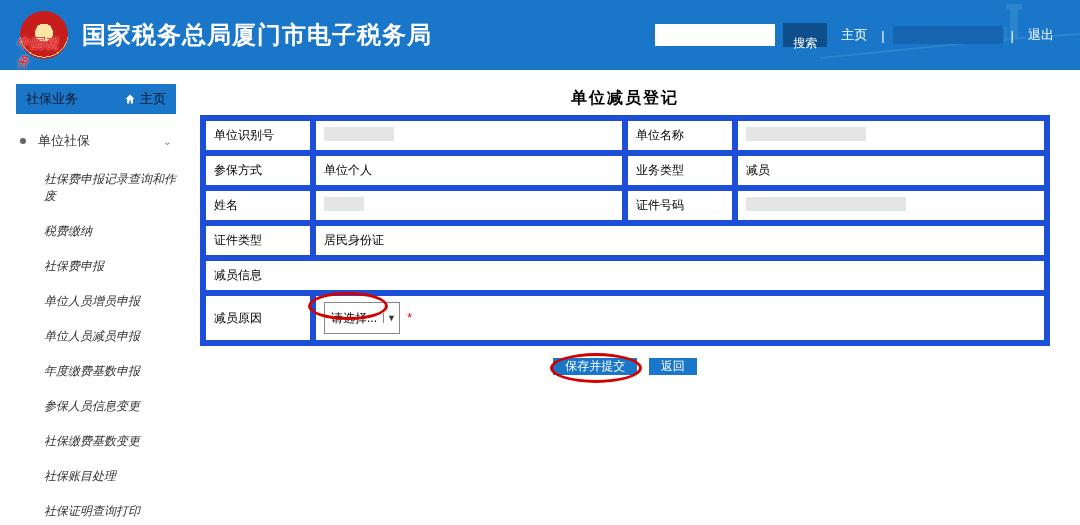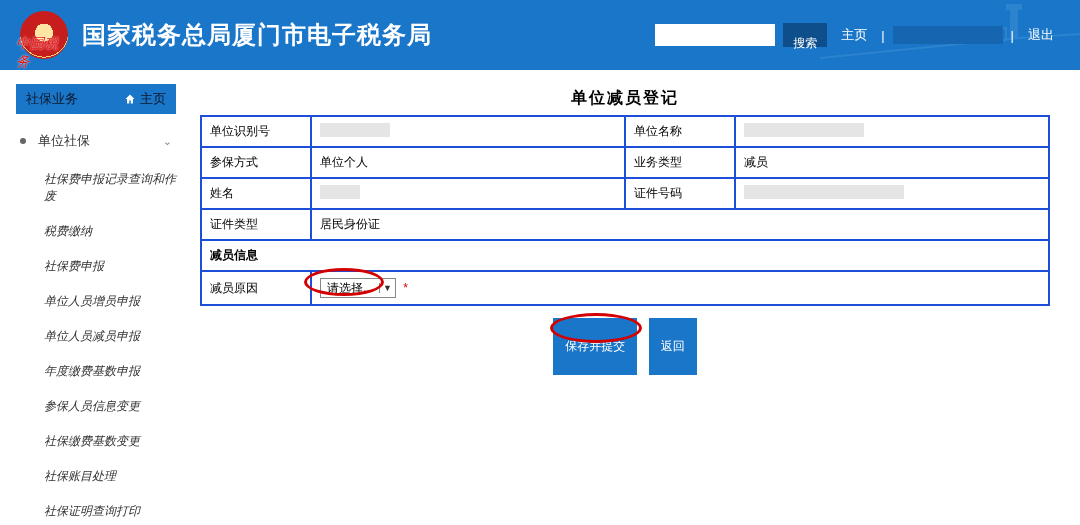--- a/index.html
+++ b/index.html
@@ -163,48 +163,48 @@
     font-weight: bold;
     letter-spacing: 2px;
     margin-bottom: 6px;
   }
   table.form-table {
     width: 100%;
     border-collapse: collapse;
     table-layout: fixed;
   }
   table.form-table td {
-    border: 2px solid #1d4ed8;
+    border: 6px solid #1d4ed8;
     padding: 6px 8px;
     font-size: 12px;
     height: 28px;
     vertical-align: middle;
   }
   .lbl { width: 110px; }
   .val {}
   .section-row td {
-    font-weight: bold;
+    font-weight: normal;
   }
   .grey-block {
     display: inline-block;
     height: 14px;
     background: #e5e5e5;
   }
   .grey-block.w70 { width: 70px; }
   .grey-block.w40 { width: 40px; }
   .grey-block.w120 { width: 120px; }
   .grey-block.w160 { width: 160px; }
 
   .select-pill {
     display: inline-flex;
     align-items: center;
     border: 1px solid #888;
     background: #fff;
     font-size: 12px;
-    height: 20px;
+    height: 32px;
     cursor: pointer;
   }
   .select-pill .sel-label {
     padding: 0 6px;
   }
   .select-pill .sel-caret {
     border-left: 1px solid #888;
     width: 16px;
     text-align: center;
     font-size: 9px;
@@ -225,21 +225,21 @@
 
   .btn-row {
     text-align: center;
     margin-top: 12px;
     position: relative;
   }
   .primary-btn {
     background: #1976c8;
     color: #fff;
     border: none;
-    padding: 20px 12px;
+    padding: 0 12px;
     font-size: 12px;
     margin: 0 4px;
     cursor: pointer;
   }
 
   .svg-icon { width: 12px; height: 12px; display: inline-block; }
 </style>
 </head>
 <body>
 

